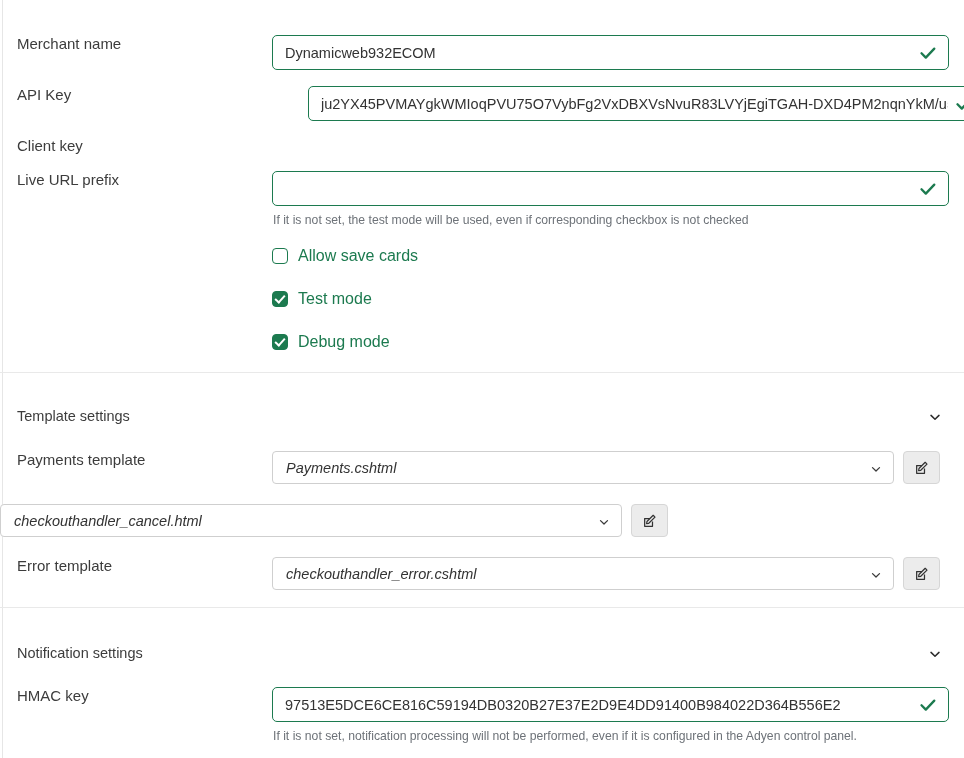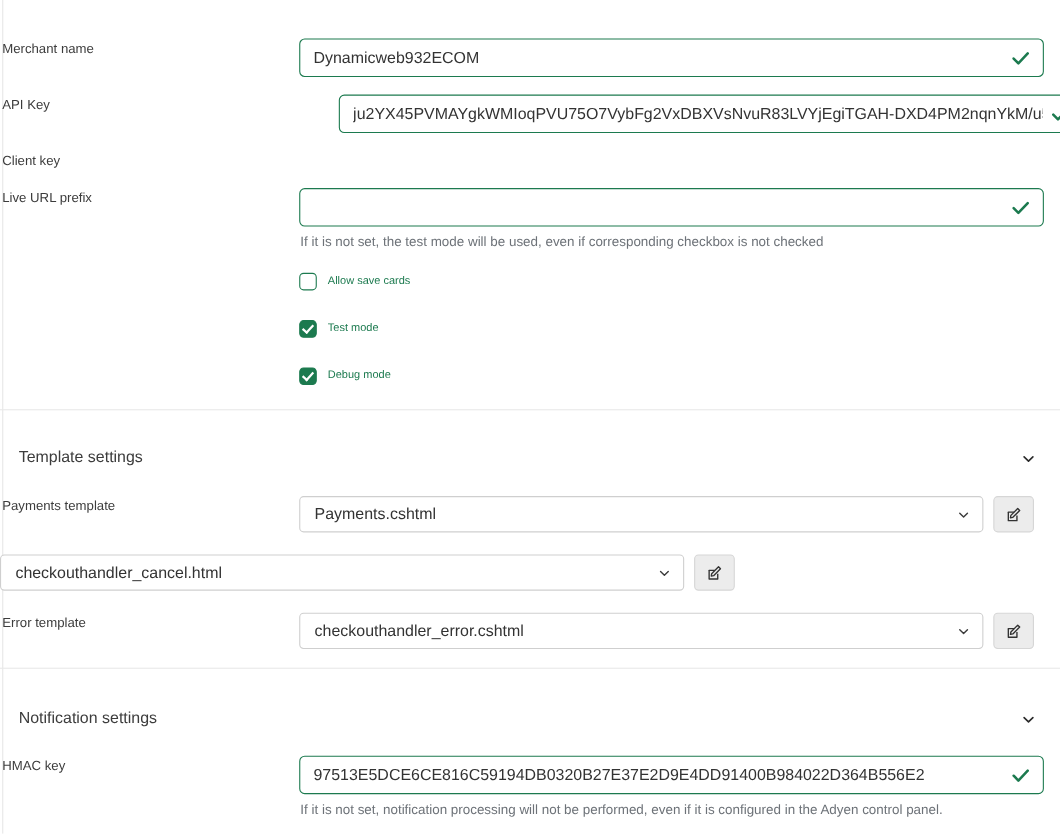--- a/index.html
+++ b/index.html
@@ -41,22 +41,22 @@
 
   
   .row {
     display: flex;
     align-items: flex-start;
     position: relative;
   }
   .label {
     width: 272px;
     box-sizing: border-box;
-    padding-left: 2px;
-    font-size: 12px;
+    padding-left: 17px;
+    font-size: 15px;
     color: #3c3c3c;
     line-height: 18px;
     flex: 0 0 272px;
   }
   .field {
     flex: 1 1 auto;
     position: relative;
     padding-right: 0;
   }
 
@@ -135,21 +135,21 @@
     position: absolute;
     left: 4px;
     top: 1px;
     width: 4px;
     height: 8px;
     border: solid #ffffff;
     border-width: 0 2px 2px 0;
     transform: rotate(42deg);
   }
   .cb-label {
-    font-size: 10px;
+    font-size: 16px;
     color: #1c7a4f;
     line-height: 18px;
   }
 
   
   .section-head {
     display: flex;
     align-items: flex-end;
     justify-content: space-between;
     padding: 0 22px 0 17px;
@@ -162,20 +162,21 @@
     width: 14px;
     height: 14px;
     display: block;
   }
 
   
   .select-group {
     display: flex;
     align-items: flex-end;
     gap: 9px;
+    font-style: italic;
   }
   .select {
     box-sizing: border-box;
     width: 622px;
     height: 33px;
     border: 1px solid #cfcfcf;
     border-radius: 4px;
     background: #ffffff;
     font-size: 14.5px;
     color: #333333;

